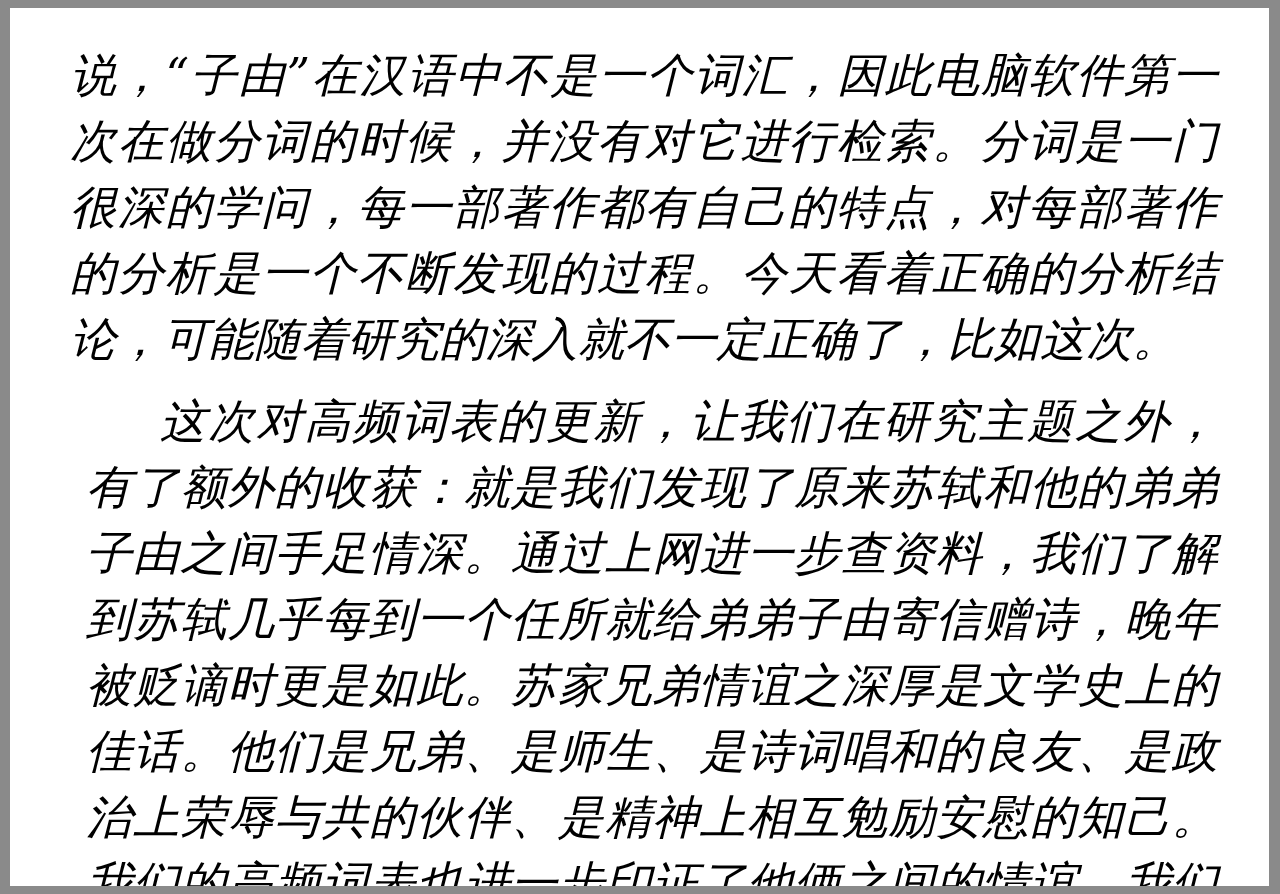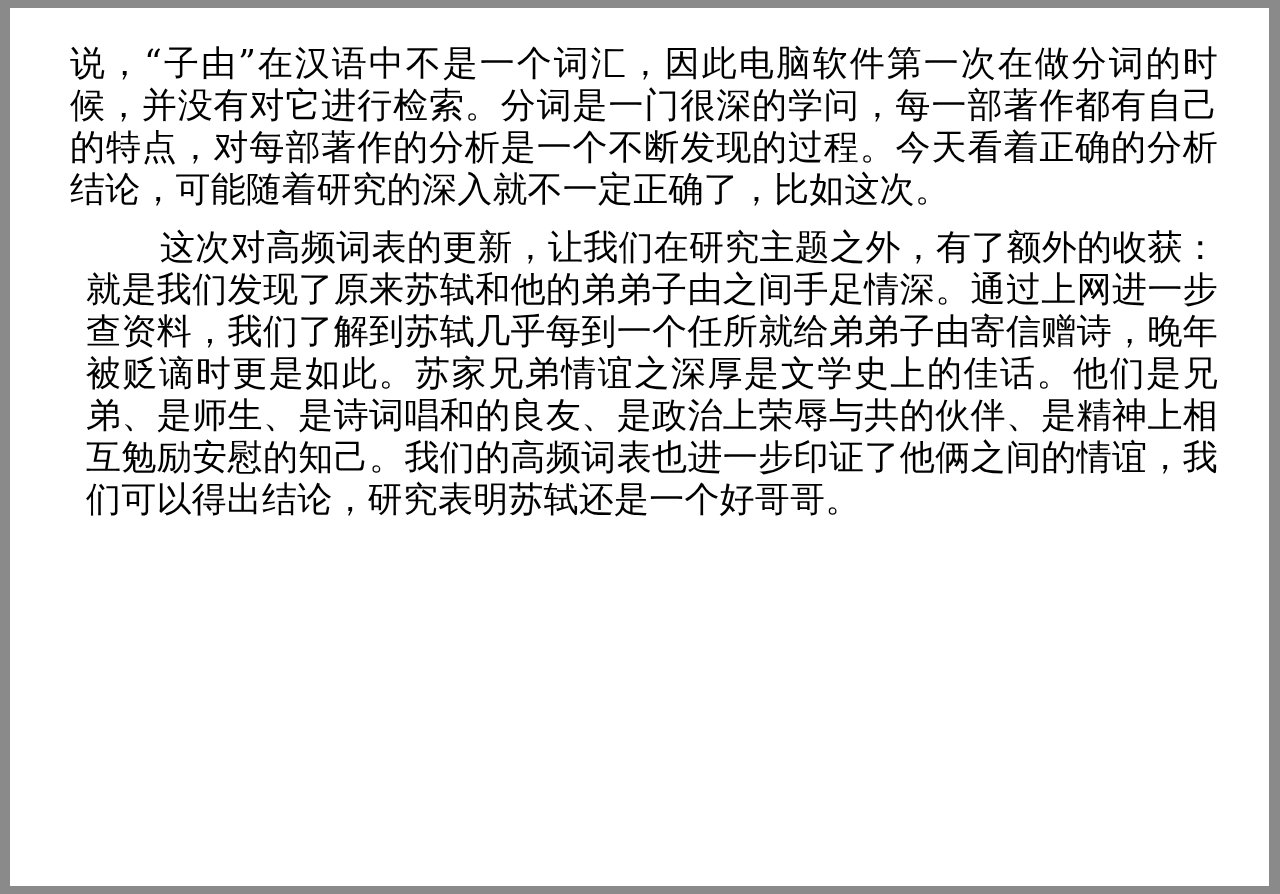--- a/index.html
+++ b/index.html
@@ -34,29 +34,30 @@
   }
   .page-body {
     position: absolute;
     left: 60px;
     top: 34px;
     width: 1148px;
     box-sizing: border-box;
   }
   .doc-paragraph {
     margin: 0 0 2px 0;
-    font-size: 35px;
-    line-height: 42px;
+    font-size: 46px;
+    line-height: 66px;
     color: #000000;
     text-align: justify;
     text-justify: inter-ideograph;
     letter-spacing: 0.2px;
     font-family: "DejaVu Serif", "Liberation Serif", serif;
     font-weight: 500;
     white-space: pre-wrap;
+    font-style: italic;
   }
   .doc-paragraph.indent {
     text-indent: 74px;
   }
   .doc-paragraph.p-first {
     margin-top: 0;
   }
   .doc-paragraph.p-second {
     margin-top: 16px;
     margin-left: 16px;

